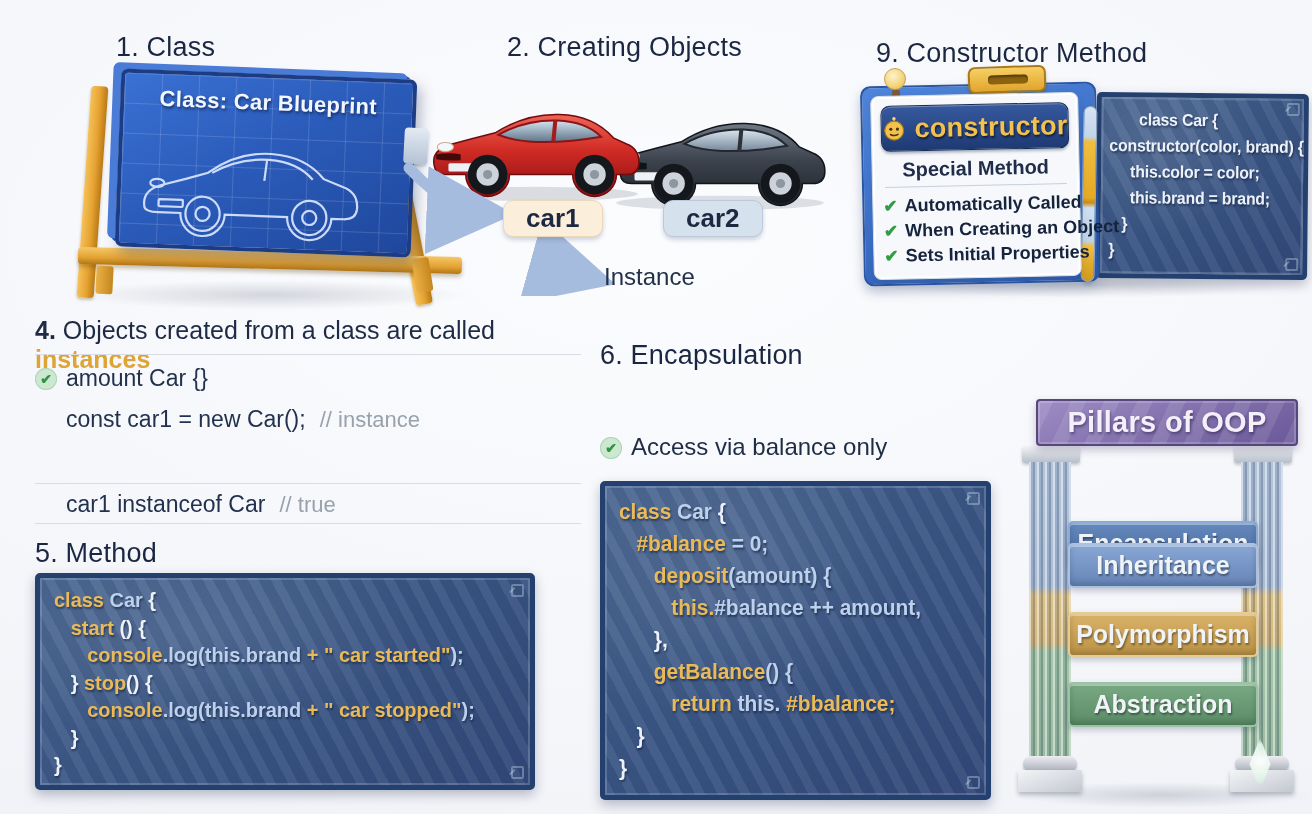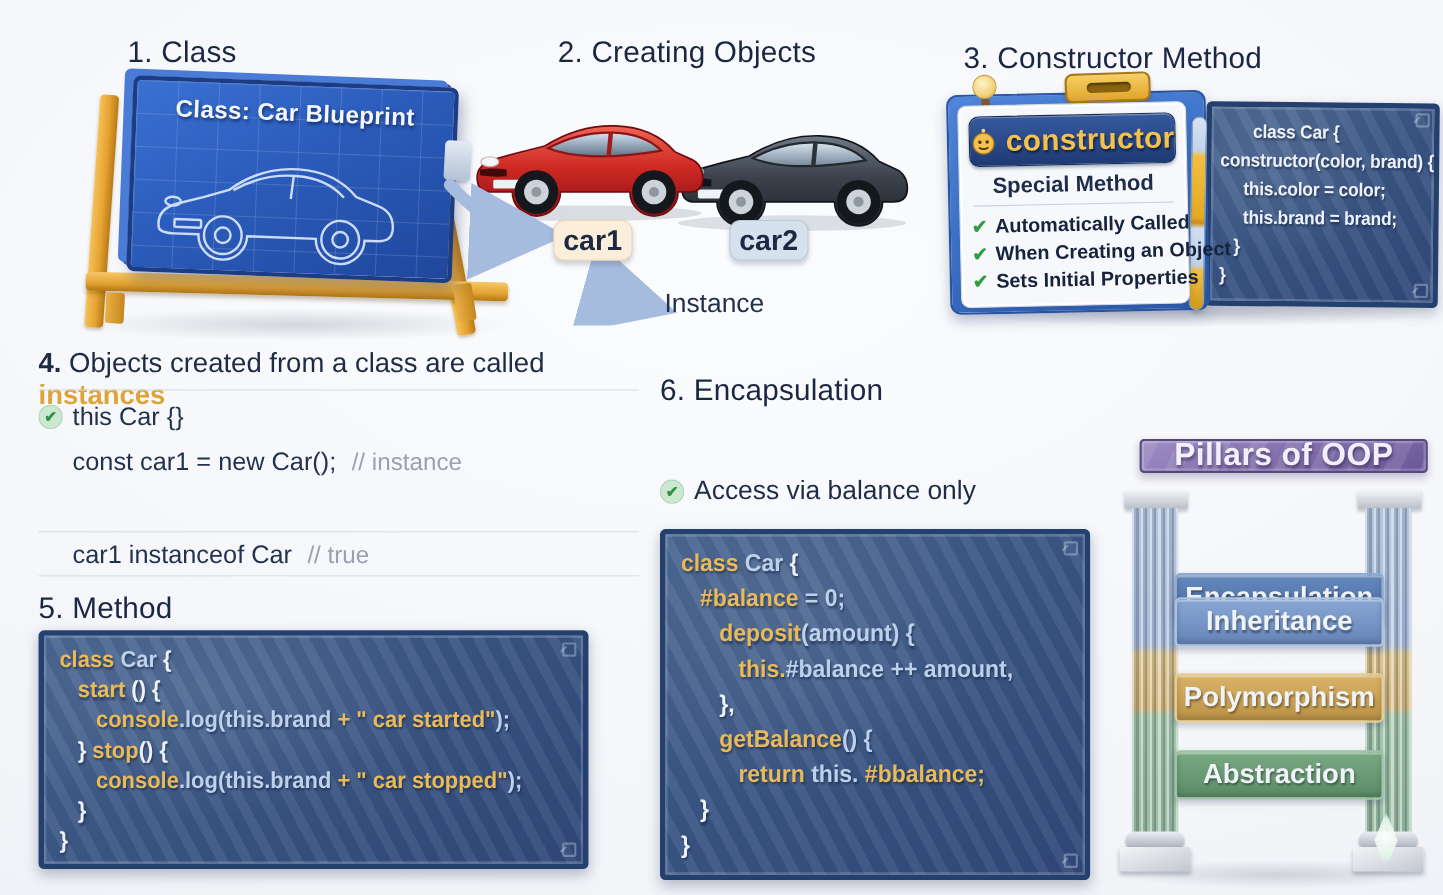--- a/index.html
+++ b/index.html
@@ -26,21 +26,21 @@
                      linear-gradient(90deg, rgba(255,255,255,.14) 1px, transparent 1px),
                      linear-gradient(150deg,#3a71d3 0%,#2b5cbb 45%,#1f479c 100%);
     background-size:37px 30px, 37px 30px, 100% 100%;
     box-shadow:-9px -7px 0 -1px #4a7bd6, -5px -4px 0 -1px #28509f, 4px 7px 14px rgba(40,55,95,.35); }
   .board-title { position:absolute; left:0; right:0; top:12px; text-align:center; font-size:22px; font-weight:bold;
     color:#f2f6ff; text-shadow:1px 2px 3px rgba(8,22,60,.65); letter-spacing:.3px; }
   .board-tab { position:absolute; left:404px; top:128px; width:24px; height:36px; transform:rotate(3deg);
     background:linear-gradient(#e3eaf3,#b4c2d4); border-radius:4px; box-shadow:0 2px 3px rgba(50,70,110,.3); }
 
   
-  .obj-label { position:absolute; font-size:26px; font-weight:bold; color:#1d2940; padding:2px 8px;
+  .obj-label { position:absolute; font-size:26px; font-weight:bold; color:#1d2940; padding:2px 22px;
     border-radius:10px; box-shadow:0 3px 4px rgba(60,70,100,.22); }
   .lbl-car1 { background:#fbeedb; border:1px solid #e9d8ba; }
   .lbl-car2 { background:#d6e1ee; border:1px solid #bac9db; }
   .instance-label { position:absolute; font-size:24px; color:#22304a; font-weight:500; }
 
   
   .folder { position:absolute; left:862px; top:84px; width:236px; height:200px; transform:rotate(-1.2deg);
     background:linear-gradient(160deg,#4f85da 0%,#3a6fc6 55%,#2c5aab 100%); border:2px solid #2a55a2;
     border-radius:10px; box-shadow:0 6px 12px rgba(40,60,110,.3); }
   .clip { position:absolute; left:968px; top:66px; width:78px; height:27px; transform:rotate(-2deg);
@@ -92,21 +92,21 @@
   .s4-row { position:absolute; font-size:23px; font-weight:500; color:#22324e; white-space:nowrap; }
   .s4-row .cmt { color:#98a1ac; font-size:22px; font-weight:400; margin-left:14px; }
   .check-circle { display:inline-block; width:22px; height:22px; border-radius:50%; background:#cde8d1;
     color:#2f9245; font-size:14px; font-weight:bold; text-align:center; line-height:22px; vertical-align:2px;
     box-shadow:inset 0 0 0 1px #b0d7b7; margin-right:9px; }
 
   
   .s6-bullet { position:absolute; font-size:24px; font-weight:500; color:#1e2c45; white-space:nowrap; }
 
   
-  .banner { position:absolute; left:1036px; top:399px; width:262px; height:31px; display:flex; align-items:center;
+  .banner { position:absolute; left:1036px; top:399px; width:262px; height:47px; display:flex; align-items:center;
     justify-content:center; border:2px solid #56477f; border-radius:4px; font-size:29px; font-weight:bold; color:#f3effb;
     text-shadow:1px 2px 3px rgba(40,30,70,.55); letter-spacing:.3px;
     background:repeating-linear-gradient(115deg, rgba(255,255,255,.10) 0 14px, rgba(255,255,255,0) 14px 30px),
                linear-gradient(155deg,#9d8cc4 0%,#8473af 45%,#6a5899 100%);
     box-shadow:inset 0 0 0 2px rgba(255,255,255,.18), 0 4px 8px rgba(60,50,100,.28); }
   .capital { position:absolute; width:58px; height:17px; background:linear-gradient(#f2f3f6,#b7bec8);
     border-radius:3px; box-shadow:0 2px 3px rgba(50,60,80,.25); }
   .shaft { position:absolute; width:42px; height:296px;
     background-image:repeating-linear-gradient(90deg, rgba(255,255,255,.5) 0 2px, rgba(135,150,170,.28) 2px 4px,
       rgba(40,55,80,.25) 4px 6px, rgba(255,255,255,.14) 6px 8px),
@@ -222,21 +222,21 @@
       </marker>
     </defs>
     <path d="M16 12 C 48 46, 72 56, 94 57" stroke="#a6bcde" stroke-width="11" fill="none" stroke-linecap="round" marker-end="url(#ah)"></path>
     <path d="M152 84 C 163 104, 178 116, 196 121" stroke="#a6bcde" stroke-width="11" fill="none" stroke-linecap="round" marker-end="url(#ah)"></path>
   </svg>
 
   <div class="obj-label lbl-car1" style="left:503px;top:200px">car1</div>
   <div class="obj-label lbl-car2" style="left:663px;top:200px">car2</div>
   <div class="instance-label" style="left:604px;top:263px">Instance</div>
 
-  <div class="h2" style="left:876px;top:38px">3. Constructor Method</div>
+  <div class="h2" style="left:876px;top:38px">9. Constructor Method</div>
   <div class="shadow" style="left:880px;top:272px;width:420px;height:26px"></div>
 
   <div class="panel ctor-panel" style="left:1096px;top:93px;width:212px;height:186px;transform:rotate(.6deg)">
     <div class="corner" style="right:4px;top:4px"></div>
     <div class="corner" style="right:4px;bottom:4px"></div>
     <div class="code ctor-code" style="left:8px;top:10px;transform:scaleX(.93)"><div class="code-line">       class Car {</div><div class="code-line">constructor(color, brand) {</div><div class="code-line">     this.color = color;</div><div class="code-line">     this.brand = brand;</div><div class="code-line">   }</div><div class="code-line">}</div></div>
   </div>
 
   <div class="folder"></div>
   <div class="clip"></div>
@@ -270,21 +270,21 @@
       <span class="txt">Sets Initial Properties</span>
     </div>
   </div>
 
   <div class="s4">
     <div class="s4-title">
       <span class="num">4.</span><span> Objects created from a class are called </span><span class="hl">instances</span>
     </div>
     <div class="rule" style="top:38px"></div>
     <div class="s4-row" style="left:0;top:49px">
-      <span class="check-circle">✔</span><span>this Car {}</span>
+      <span class="check-circle">✔</span><span>amount Car {}</span>
     </div>
     <div class="s4-row" style="left:31px;top:90px">
       <span>const car1 = new Car();</span><span class="cmt">// instance</span>
     </div>
     <div class="rule" style="top:167px"></div>
     <div class="s4-row" style="left:31px;top:175px">
       <span>car1 instanceof Car</span><span class="cmt">// true</span>
     </div>
     <div class="rule" style="top:207px"></div>
   </div>

